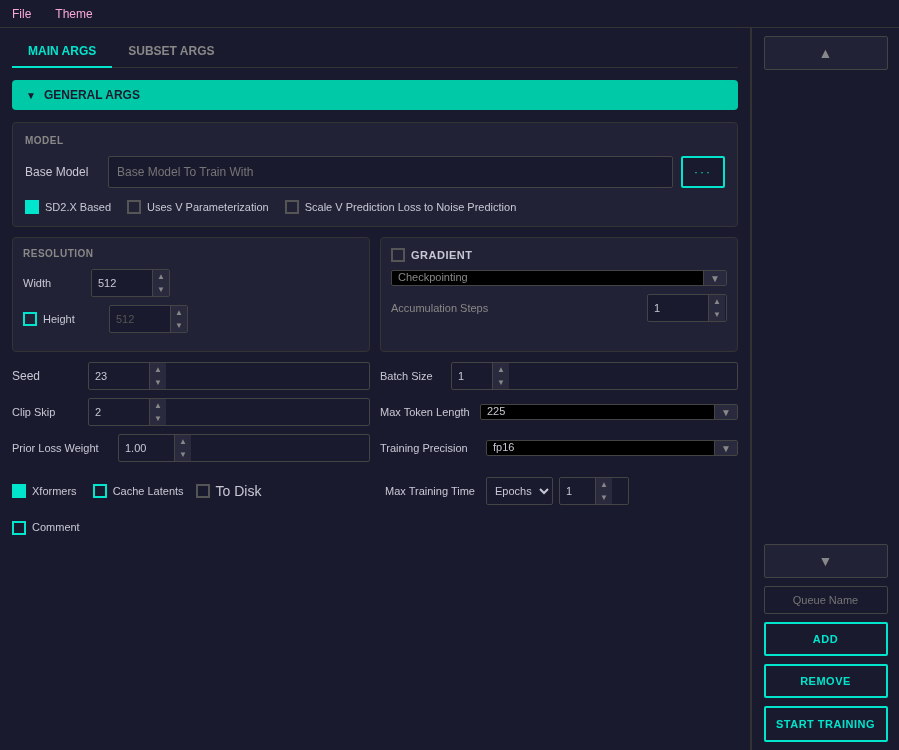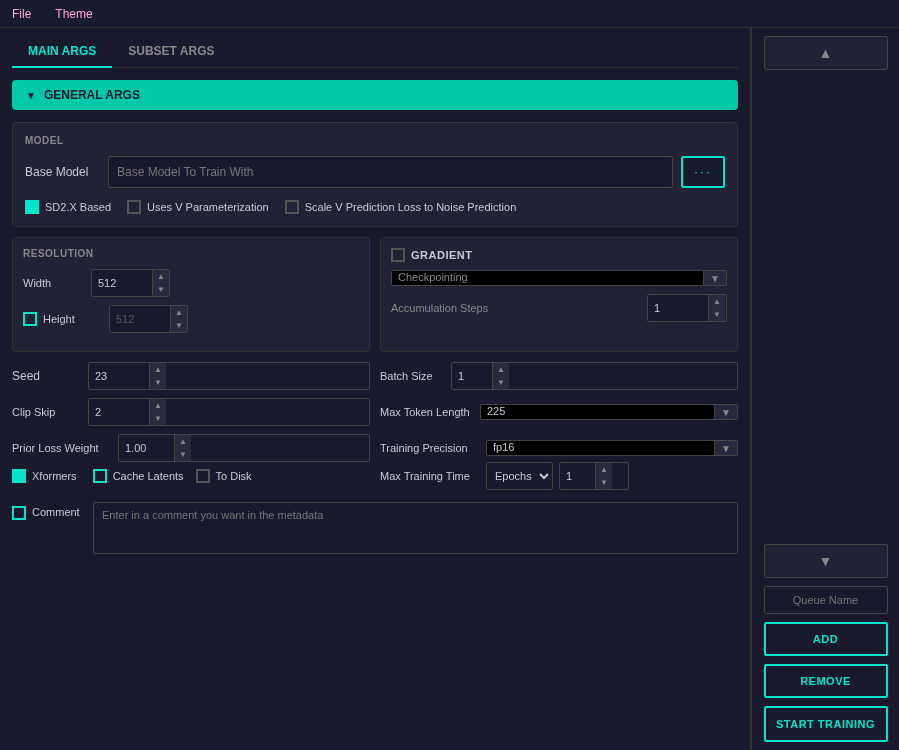--- a/index.html
+++ b/index.html
@@ -528,21 +528,21 @@
 
       <div style="display:flex; align-items:center; flex:1;">
         <span style="min-width:100px; font-size:11px;">Max Token Length</span>
         <div class="select-wrap">
           <span class="select-input" style="color:#c8c8d4;">225</span>
           <div class="select-arrow">▼</div>
         </div>
       </div>
     </div>
 
-    <div style="display:flex; gap:10px; margin-bottom:0;">
+    <div style="display:flex; gap:10px; margin-bottom:15px;">
 
       <div style="display:flex; align-items:center; gap:6px; flex:1;">
         <span style="min-width:100px; font-size:11px;">Prior Loss Weight</span>
         <div class="spinner-wrap" style="flex:1;">
           <input class="spinner-input" style="width: 55px;" value="1.00">
           <div class="spinner-arrows">
             <button class="spinner-arrow">▲</button>
             <button class="spinner-arrow">▼</button>
           </div>
         </div>
@@ -557,43 +557,42 @@
       </div>
     </div>
 
     <div style="display:flex; gap:10px; margin-bottom:12px; align-items:center;">
       <div style="display:flex; align-items:center; gap:6px; flex:1;">
         <div class="checkbox checked"></div>
         <span style="font-size:11px; margin-right:10px;">Xformers</span>
         <div class="checkbox"></div>
         <span style="font-size:11px; margin-right:6px;">Cache Latents</span>
         <div class="checkbox unchecked-grey"></div>
-        <span style="font-size:11px;">To Disk</span>
+        <span style="font-size:14px;">To Disk</span>
       </div>
 
       <div style="display:flex; align-items:center; gap:6px; flex:1;">
-        <span style="font-size:11px; min-width:100px;">Max Training Time</span>
+        <span style="font-size:11px; min-width:100px;text-align:center;">Max Training Time</span>
         <select class="max-time-select">
           <option>Epochs</option>
           <option>Steps</option>
         </select>
         <div class="spinner-wrap" style="width:70px;">
           <input class="spinner-input" style="width: 35px;" value="1">
           <div class="spinner-arrows">
             <button class="spinner-arrow">▲</button>
             <button class="spinner-arrow">▼</button>
           </div>
         </div>
       </div>
     </div>
 
     <div style="display:flex; align-items:flex-start; gap:6px;">
       <div class="checkbox" style="margin-top:4px;"></div>
       <span style="font-size:11px; min-width:55px; margin-top:4px;">Comment</span>
-      <textarea class="comment-textarea" placeholder="Enter in a comment you want in the metadata" style=""></textarea>
     </div>
 
   </div>
 
   <div class="right-panel">
     <button class="collapse-btn">▲</button>
     <div class="right-spacer"></div>
     <button class="collapse-btn">▼</button>
     <input class="queue-name-input" placeholder="Queue Name" style="">
     <button class="action-btn">ADD</button>

